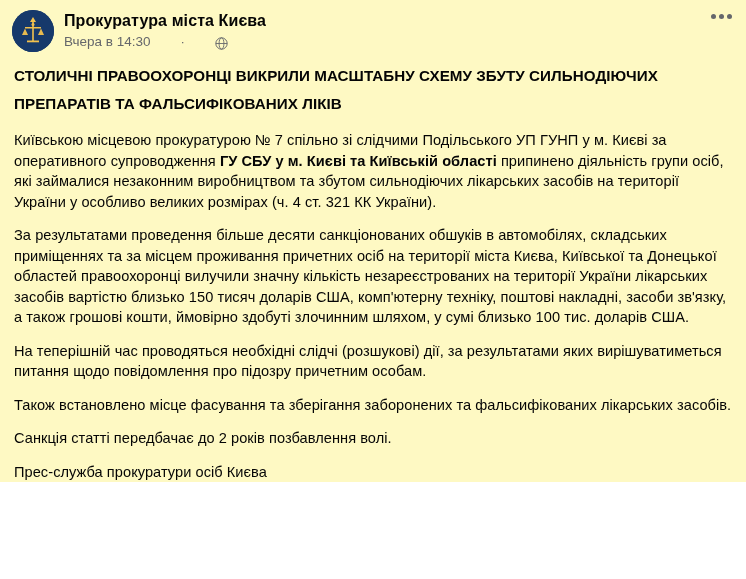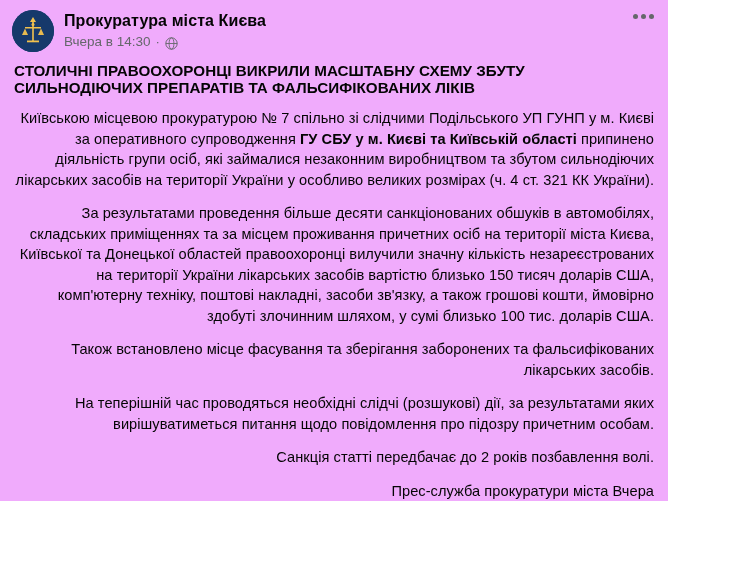--- a/index.html
+++ b/index.html
@@ -8,24 +8,24 @@
     background: #ffffff;
   }
   body {
     width: 746px;
     height: 579px;
     font-family: "Liberation Sans", sans-serif;
     color: #1c1e21;
     overflow: hidden;
   }
   .post {
-    width: 668px;
+    width: 746px;
     box-sizing: border-box;
     padding: 0;
-    background: #f0abfc;
+    background: #fef9c3;
   }
   .post-header {
     display: flex;
     align-items: flex-start;
     padding: 10px 12px 4px 12px;
     position: relative;
   }
   .avatar {
     width: 42px;
     height: 42px;
@@ -53,20 +53,21 @@
     line-height: 20px;
     letter-spacing: 0.1px;
   }
   .meta-row {
     display: flex;
     align-items: center;
     margin-top: 3px;
     color: #65676b;
     font-size: 13.5px;
     line-height: 16px;
+    gap: 25px;
   }
   .meta-sep {
     margin: 0 5px;
     font-size: 13px;
     line-height: 16px;
   }
   .globe-icon {
     width: 13px;
     height: 13px;
     display: inline-block;
@@ -93,27 +94,26 @@
     padding: 6px 14px 0 14px;
     font-size: 14.6px;
     line-height: 20.5px;
     color: #050505;
     letter-spacing: 0.05px;
   }
   .post-title {
     font-size: 15.2px;
     font-weight: bold;
     text-transform: uppercase;
-    line-height: 17px;
+    line-height: 28px;
     color: #050505;
     margin: 0 0 12px 0;
   }
   .para {
     margin: 8px 0 13px 0;
-    text-align: right;
   }
   .para:last-child { margin-bottom: 0; }
   b.bold { font-weight: bold; }
 </style>
 </head>
 <body>
 
 <div class="post">
 
   <div class="post-header">
@@ -153,20 +153,20 @@
       <span></span>
       <span></span>
     </div>
   </div>
 
   <div class="post-body">
     <div class="post-title">СТОЛИЧНІ ПРАВООХОРОНЦІ ВИКРИЛИ МАСШТАБНУ СХЕМУ ЗБУТУ СИЛЬНОДІЮЧИХ ПРЕПАРАТІВ ТА ФАЛЬСИФІКОВАНИХ ЛІКІВ</div>
     <div id="paragraphs">
         <div class="para"><span>Київською місцевою прокуратурою № 7 спільно зі слідчими Подільського УП ГУНП у м. Києві за оперативного супроводження </span><b class="bold">ГУ СБУ у м. Києві та Київській області</b><span> припинено діяльність групи осіб, які займалися незаконним виробництвом та збутом сильнодіючих лікарських засобів на території України у особливо великих розмірах (ч. 4 ст. 321 КК України).</span></div>
         <div class="para"><span>За результатами проведення більше десяти санкціонованих обшуків в автомобілях, складських приміщеннях та за місцем проживання причетних осіб на території міста Києва, Київської та Донецької областей правоохоронці вилучили значну кількість незареєстрованих на території України лікарських засобів вартістю близько 150 тисяч доларів США, комп'ютерну техніку, поштові накладні, засоби зв'язку,  а також грошові кошти, ймовірно здобуті злочинним шляхом, у сумі близько 100 тис. доларів США.</span></div>
+        <div class="para"><span>На теперішній час проводяться необхідні слідчі (розшукові) дії, за результатами яких вирішуватиметься питання щодо повідомлення про підозру причетним особам.</span></div>
         <div class="para"><span>Також встановлено місце фасування та зберігання заборонених та фальсифікованих лікарських засобів.</span></div>
-        <div class="para"><span>На теперішній час проводяться необхідні слідчі (розшукові) дії, за результатами яких вирішуватиметься питання щодо повідомлення про підозру причетним особам.</span></div>
         <div class="para"><span>Санкція статті передбачає до 2 років позбавлення волі.</span></div>
-        <div class="para"><span>Прес-служба прокуратури міста Вчера</span></div>
+        <div class="para"><span>Прес-служба прокуратури осіб Києва</span></div>
       </div>
   </div>
 
 </div>
 
 </body></html>

